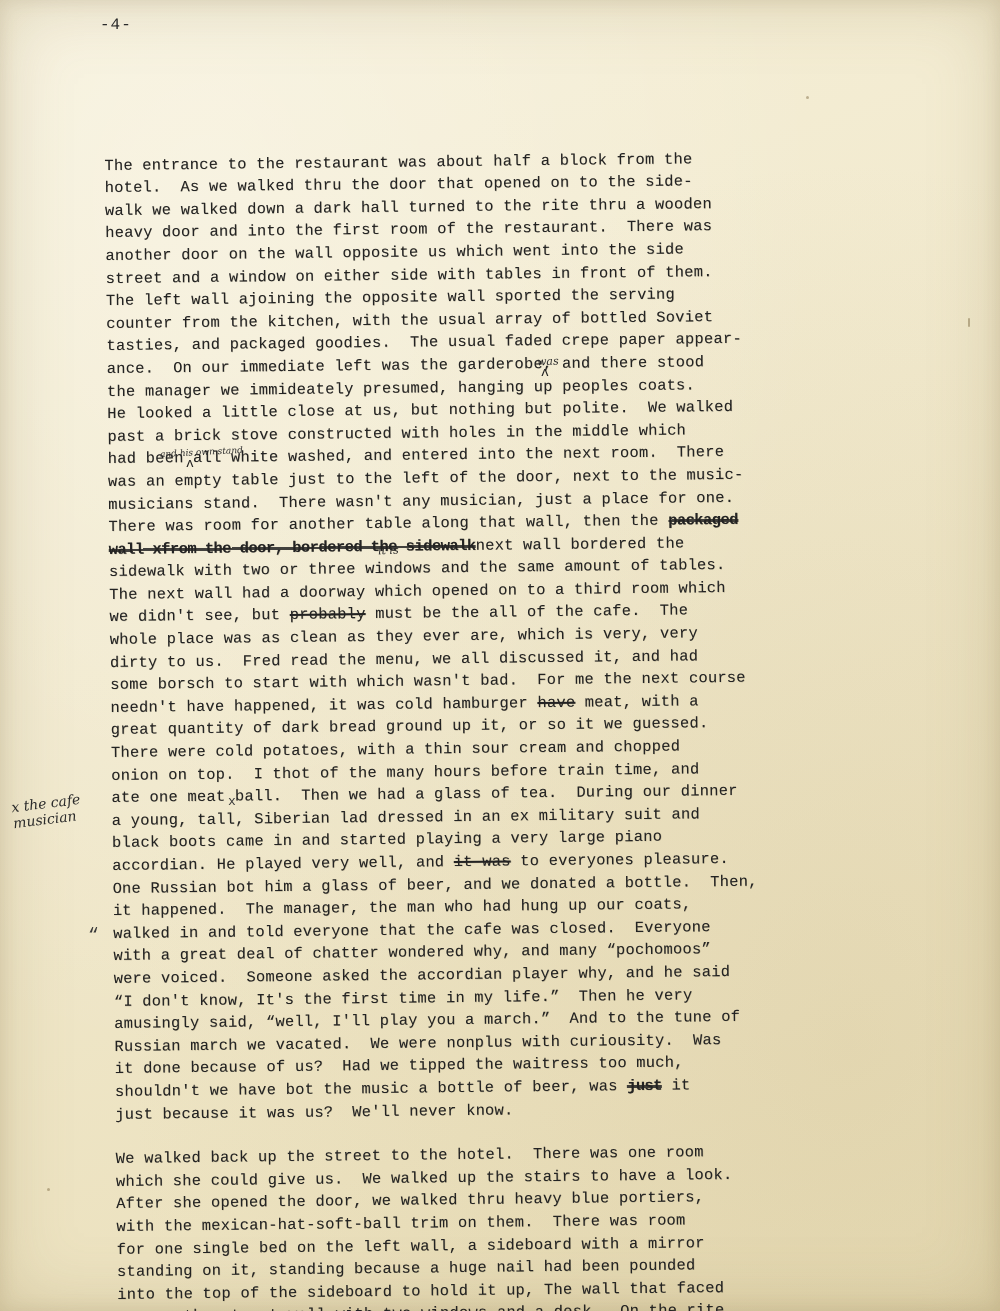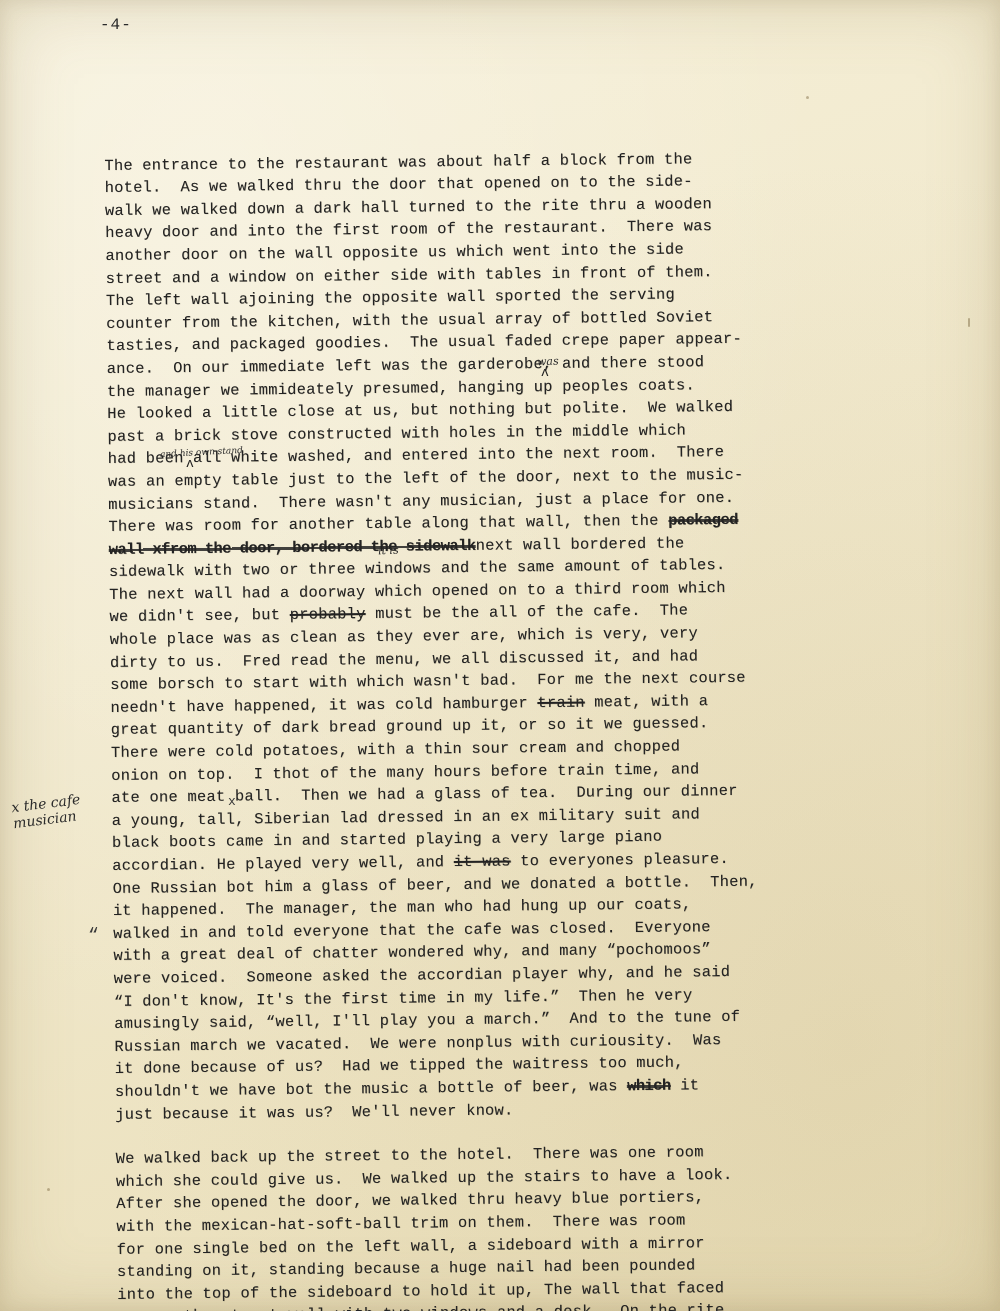--- a/index.html
+++ b/index.html
@@ -136,38 +136,38 @@
 was an empty table just to the left of the door, next to the music-
 musicians stand.  There wasn't any musician, just a place for one.
 There was room for another table along that wall, then the </span><span class="xout">packaged</span>
 <span class="xout">wall xfrom the door, bordered the sidewalk</span><span class="para">next wall bordered the
 sidewalk with two or three windows and the same amount of tables.
 The next wall had a doorway which opened on to a third room which
 we didn't see, but </span><span class="strike">probably</span><span class="para"> must be the all of the cafe.  The
 whole place was as clean as they ever are, which is very, very
 dirty to us.  Fred read the menu, we all discussed it, and had
 some borsch to start with which wasn't bad.  For me the next course
-needn't have happened, it was cold hamburger </span><span class="strike">train</span><span class="para"> meat, with a
+needn't have happened, it was cold hamburger </span><span class="strike">have</span><span class="para"> meat, with a
 great quantity of dark bread ground up it, or so it we guessed.
 There were cold potatoes, with a thin sour cream and chopped
 onion on top.  I thot of the many hours before train time, and
 ate one meat ball.  Then we had a glass of tea.  During our dinner
 a young, tall, Siberian lad dressed in an ex military suit and
 black boots came in and started playing a very large piano
 accordian. He played very well, and </span><span class="strike">it was</span><span class="para"> to everyones pleasure.
 One Russian bot him a glass of beer, and we donated a bottle.  Then,
 it happened.  The manager, the man who had hung up our coats,
 walked in and told everyone that the cafe was closed.  Everyone
 with a great deal of chatter wondered why, and many “pochomoos”
 were voiced.  Someone asked the accordian player why, and he said
 “I don't know, It's the first time in my life.”  Then he very
 amusingly said, “well, I'll play you a march.”  And to the tune of
 Russian march we vacated.  We were nonplus with curiousity.  Was
 it done because of us?  Had we tipped the waitress too much,
-shouldn't we have bot the music a bottle of beer, was </span><span class="xout">which</span><span class="para"> it
+shouldn't we have bot the music a bottle of beer, was </span><span class="xout">just</span><span class="para"> it
 just because it was us?  We'll never know.</span><span class="gap"></span><span class="para">We walked back up the street to the hotel.  There was one room
 which she could give us.  We walked up the stairs to have a look.
 After she opened the door, we walked thru heavy blue portiers,
 with the mexican-hat-soft-ball trim on them.  There was room
 for one single bed on the left wall, a sideboard with a mirror
 standing on it, standing because a huge nail had been pounded
 into the top of the sideboard to hold it up, The wall that faced
 us was the street wall with two windows and a desk.  On the rite
 was an armchair, a couch, another armchair and then the dorner
 built-in stove.  It was a dream, and I wished I were asleep seeing</span>

